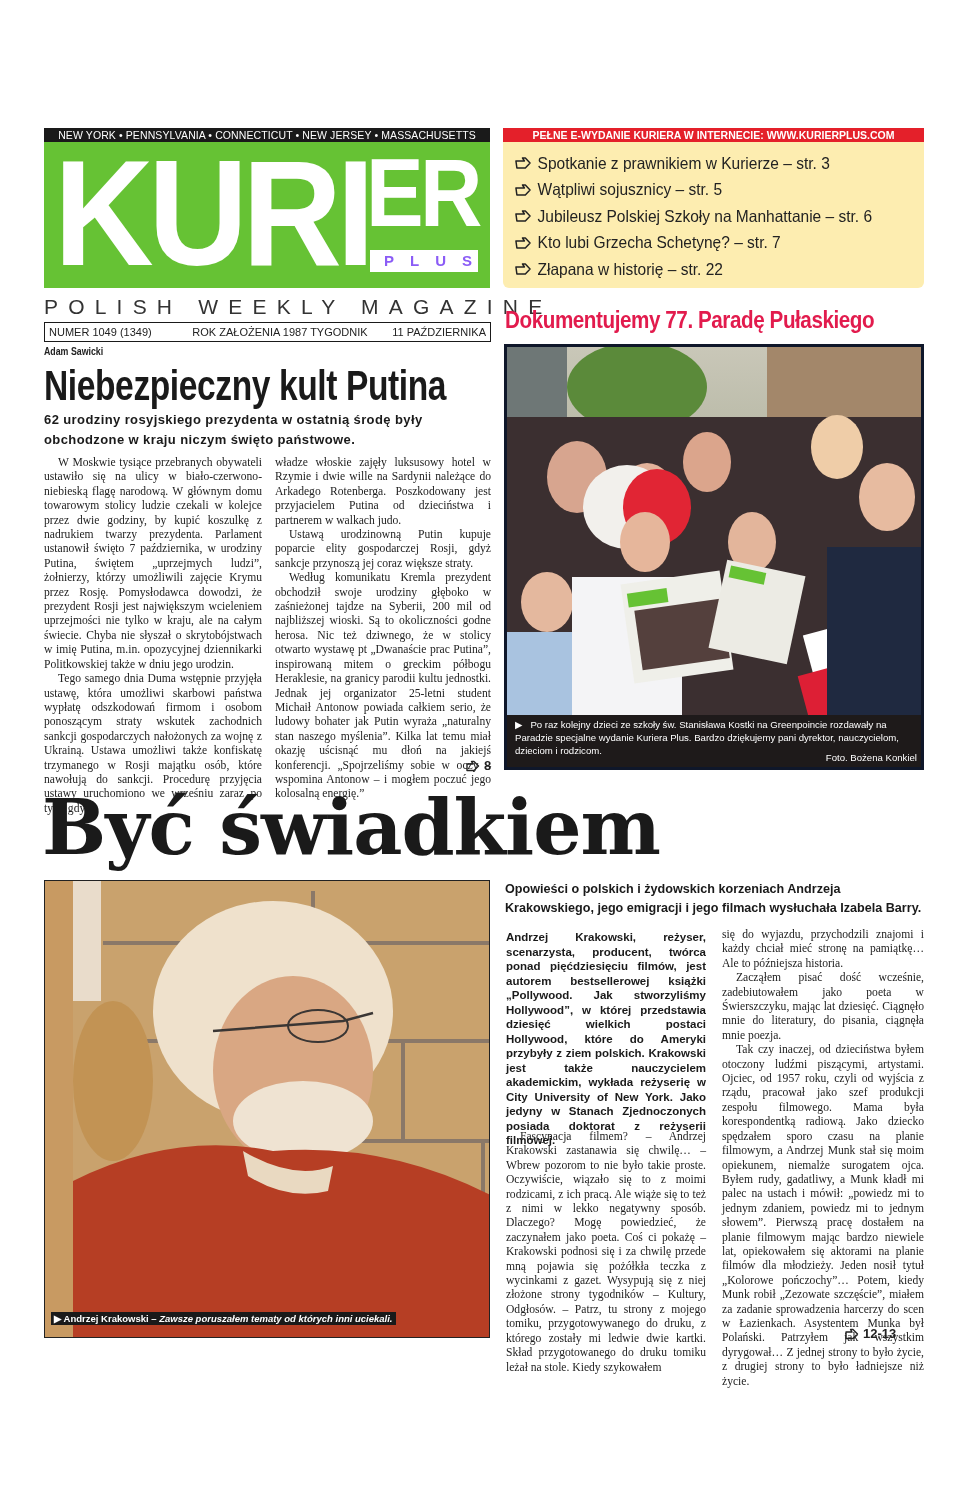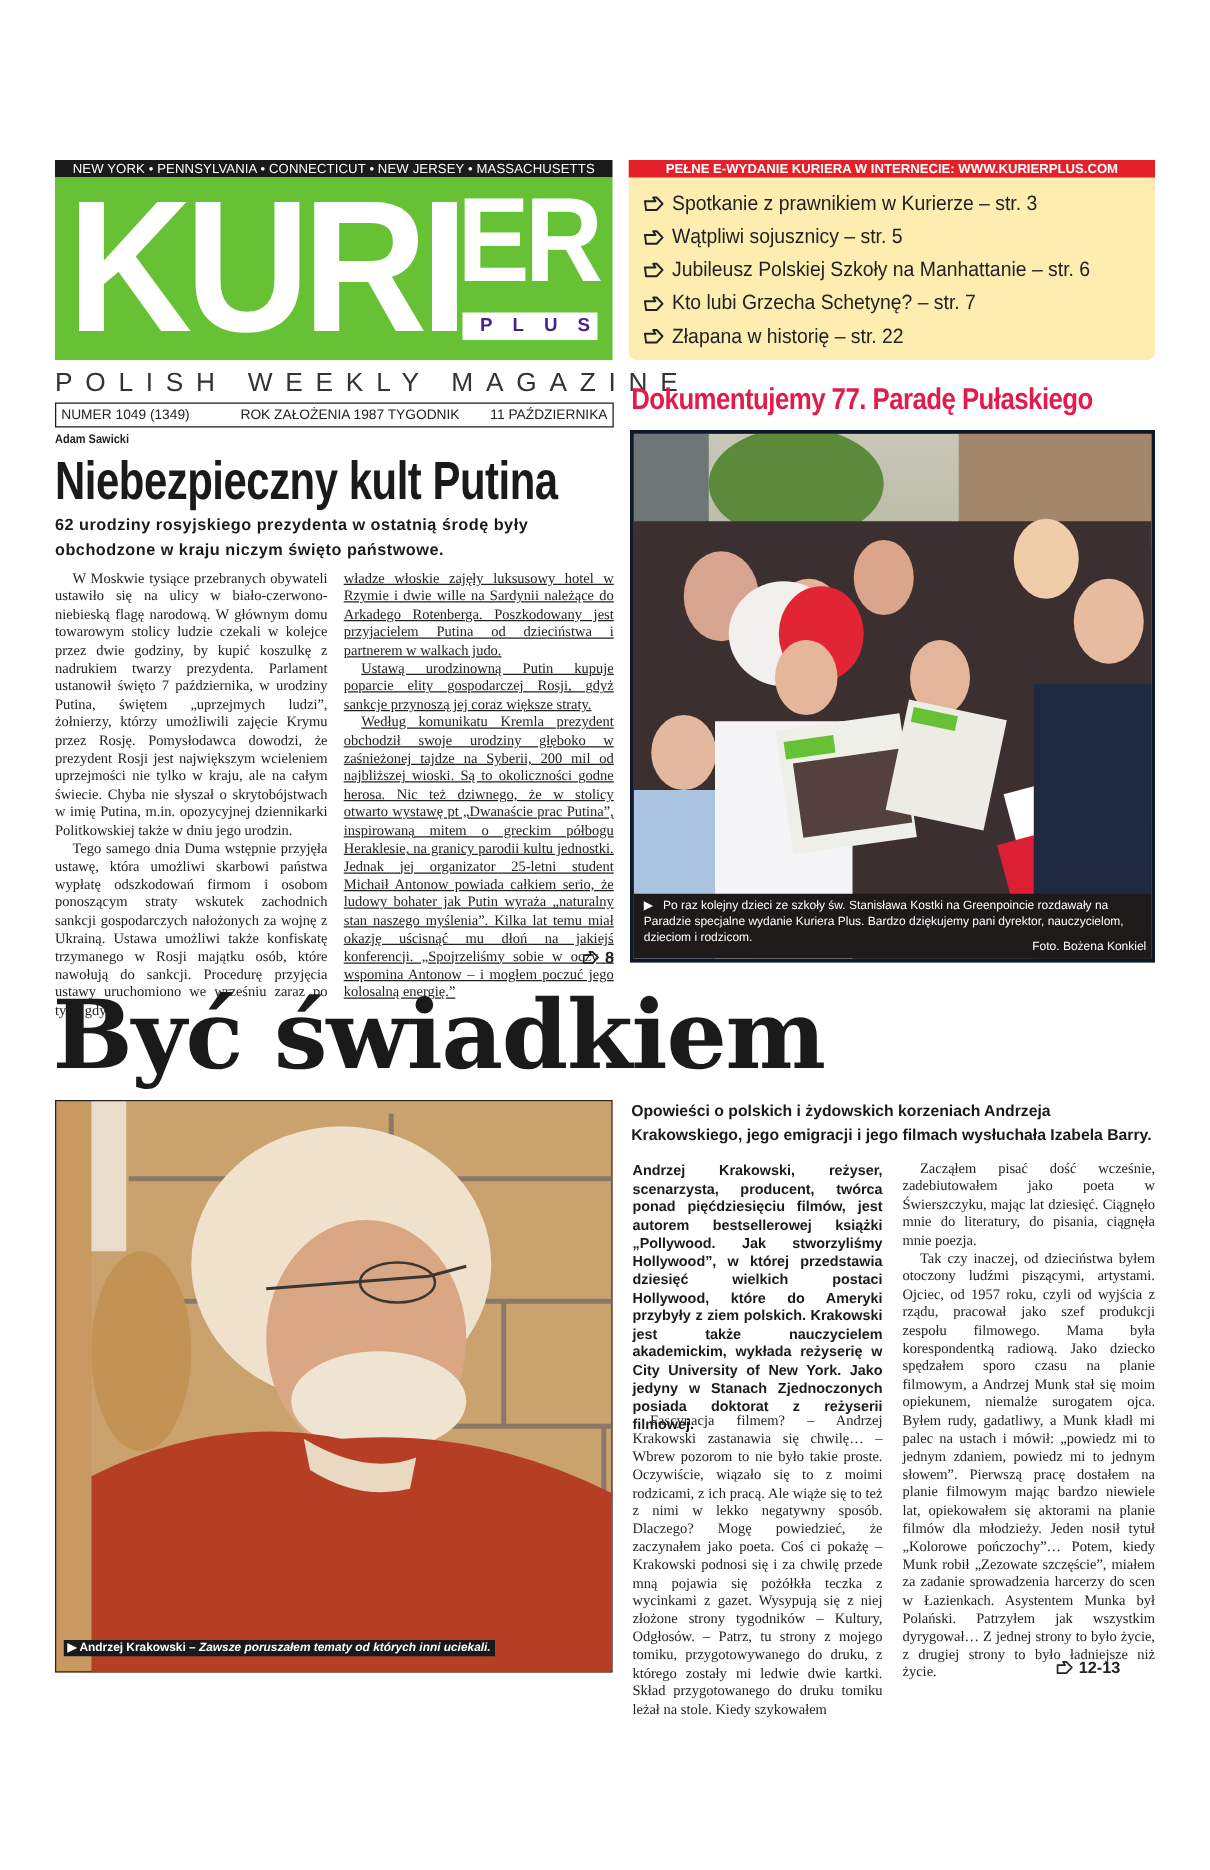--- a/index.html
+++ b/index.html
@@ -24,21 +24,21 @@
     transform: scaleX(0.92); transform-origin: left top;
   }
   .logo-er {
     position: absolute; left: 322px; top: -4px;
     font-family: "Liberation Sans", sans-serif; font-weight: bold; font-size: 96px;
     color: #fff; letter-spacing: -4px; line-height: 110px;
     transform: scaleX(0.9); transform-origin: left top;
   }
   .logo-plus {
     position: absolute; left: 326px; top: 108px; width: 108px; height: 22px;
-    background: #fff; color: #4c1d95;
+    background: #fff; color: #8b5cf6;
     font-family: "Liberation Sans", sans-serif; font-weight: bold; font-size: 15px;
     line-height: 22px; text-align: center; letter-spacing: 16px; padding-left: 14px;
   }
   .tagline {
     position: absolute; left: 44px; top: 296px; width: 448px;
     font-family: "Liberation Sans", sans-serif; font-size: 21px; color: #333;
     letter-spacing: 10.2px; white-space: nowrap; font-weight: normal; line-height: 22px;
   }
   .issue-bar {
     position: absolute; left: 44px; top: 322px; width: 447px; height: 20px;
@@ -89,21 +89,21 @@
     font-family: "Liberation Sans", sans-serif; font-weight: bold; font-size: 13px;
     line-height: 20px; color: #1a1a1a; letter-spacing: 0.4px;
   }
   .col {
     position: absolute; font-family: "Liberation Serif", serif; font-size: 11.6px;
     line-height: 14.4px; color: #222; text-align: justify; hyphens: manual;
   }
   .col p { text-indent: 14px; }
   .col p.cont { text-indent: 0; }
   .putin-c1 { left: 44px; top: 456px; width: 218px; }
-  .putin-c2 { left: 275px; top: 456px; width: 216px; text-decoration: underline; }
+  .putin-c2 { left: 275px; top: 456px; width: 216px; }
   .jump {
     position: absolute; font-family: "Liberation Sans", sans-serif; font-weight: bold;
     color: #222; display: flex; align-items: center; gap: 4px;
   }
   .jump-8 { left: 466px; top: 758px; font-size: 13px; }
   .jump-12 { left: 845px; top: 1326px; font-size: 13px; }
 
   
   .parade-photo {
     position: absolute; left: 504px; top: 344px; width: 420px; height: 426px;
@@ -290,20 +290,21 @@
   </div>
 </div>
 
 <div class="krak-lead">Opowieści o polskich i żydowskich korzeniach Andrzeja Krakowskiego, jego emigracji i jego filmach wysłuchała Izabela Barry.</div>
 <div class="krak-bold">Andrzej Krakowski, reżyser, scenarzysta, producent, twórca ponad pięćdziesięciu filmów, jest autorem bestsellerowej książki „Pollywood. Jak stworzyliśmy Hollywood”, w której przedstawia dziesięć wielkich postaci Hollywood, które do Ameryki przybyły z ziem polskich. Krakowski jest także nauczycielem akademickim, wykłada reżyserię w City University of New York. Jako jedyny w Stanach Zjednoczonych posiada doktorat z reżyserii filmowej.</div>
 
 <div class="col krak-c1">
   <p>Fascynacja filmem? – Andrzej Krakowski zastanawia się chwilę… – Wbrew pozorom to nie było takie proste. Oczywiście, wiązało się to z moimi rodzicami, z ich pracą. Ale wiąże się to też z nimi w lekko negatywny sposób. Dlaczego? Mogę powiedzieć, że zaczynałem jako poeta. Coś ci pokażę – Krakowski podnosi się i za chwilę przede mną pojawia się pożółkła teczka z wycinkami z gazet. Wysypują się z niej złożone strony tygodników – Kultury, Odgłosów. – Patrz, tu strony z mojego tomiku, przygotowywanego do druku, z którego zostały mi ledwie dwie kartki. Skład przygotowanego do druku tomiku leżał na stole. Kiedy szykowałem</p>
 </div>
 <div class="col krak-c2">
+  <p class="cont">się do wyjazdu, przychodzili znajomi i każdy chciał mieć stronę na pamiątkę… Ale to późniejsza historia.</p>
   <p>Zacząłem pisać dość wcześnie, zadebiutowałem jako poeta w Świerszczyku, mając lat dziesięć. Ciągnęło mnie do literatury, do pisania, ciągnęła mnie poezja.</p>
   <p>Tak czy inaczej, od dzieciństwa byłem otoczony ludźmi piszącymi, artystami. Ojciec, od 1957 roku, czyli od wyjścia z rządu, pracował jako szef produkcji zespołu filmowego. Mama była korespondentką radiową. Jako dziecko spędzałem sporo czasu na planie filmowym, a Andrzej Munk stał się moim opiekunem, niemalże surogatem ojca. Byłem rudy, gadatliwy, a Munk kładł mi palec na ustach i mówił: „powiedz mi to jednym zdaniem, powiedz mi to jednym słowem”. Pierwszą pracę dostałem na planie filmowym mając bardzo niewiele lat, opiekowałem się aktorami na planie filmów dla młodzieży. Jeden nosił tytuł „Kolorowe pończochy”… Potem, kiedy Munk robił „Zezowate szczęście”, miałem za zadanie sprowadzenia harcerzy do scen w Łazienkach. Asystentem Munka był Polański. Patrzyłem jak wszystkim dyrygował… Z jednej strony to było życie,  z drugiej strony to było ładniejsze niż życie.</p>
 </div>
 <div class="jump jump-12">
   <svg width="14" height="12" viewBox="0 0 14 12">
       <path d="M1 4 h6 l-1.5 -2.5 h2.5 l4.5 4.5 l-4.5 4.5 h-7 z" fill="none" stroke="#222" stroke-width="1.4" stroke-linejoin="round"></path>
     </svg>
   <span>12-13</span>
 </div>
 

